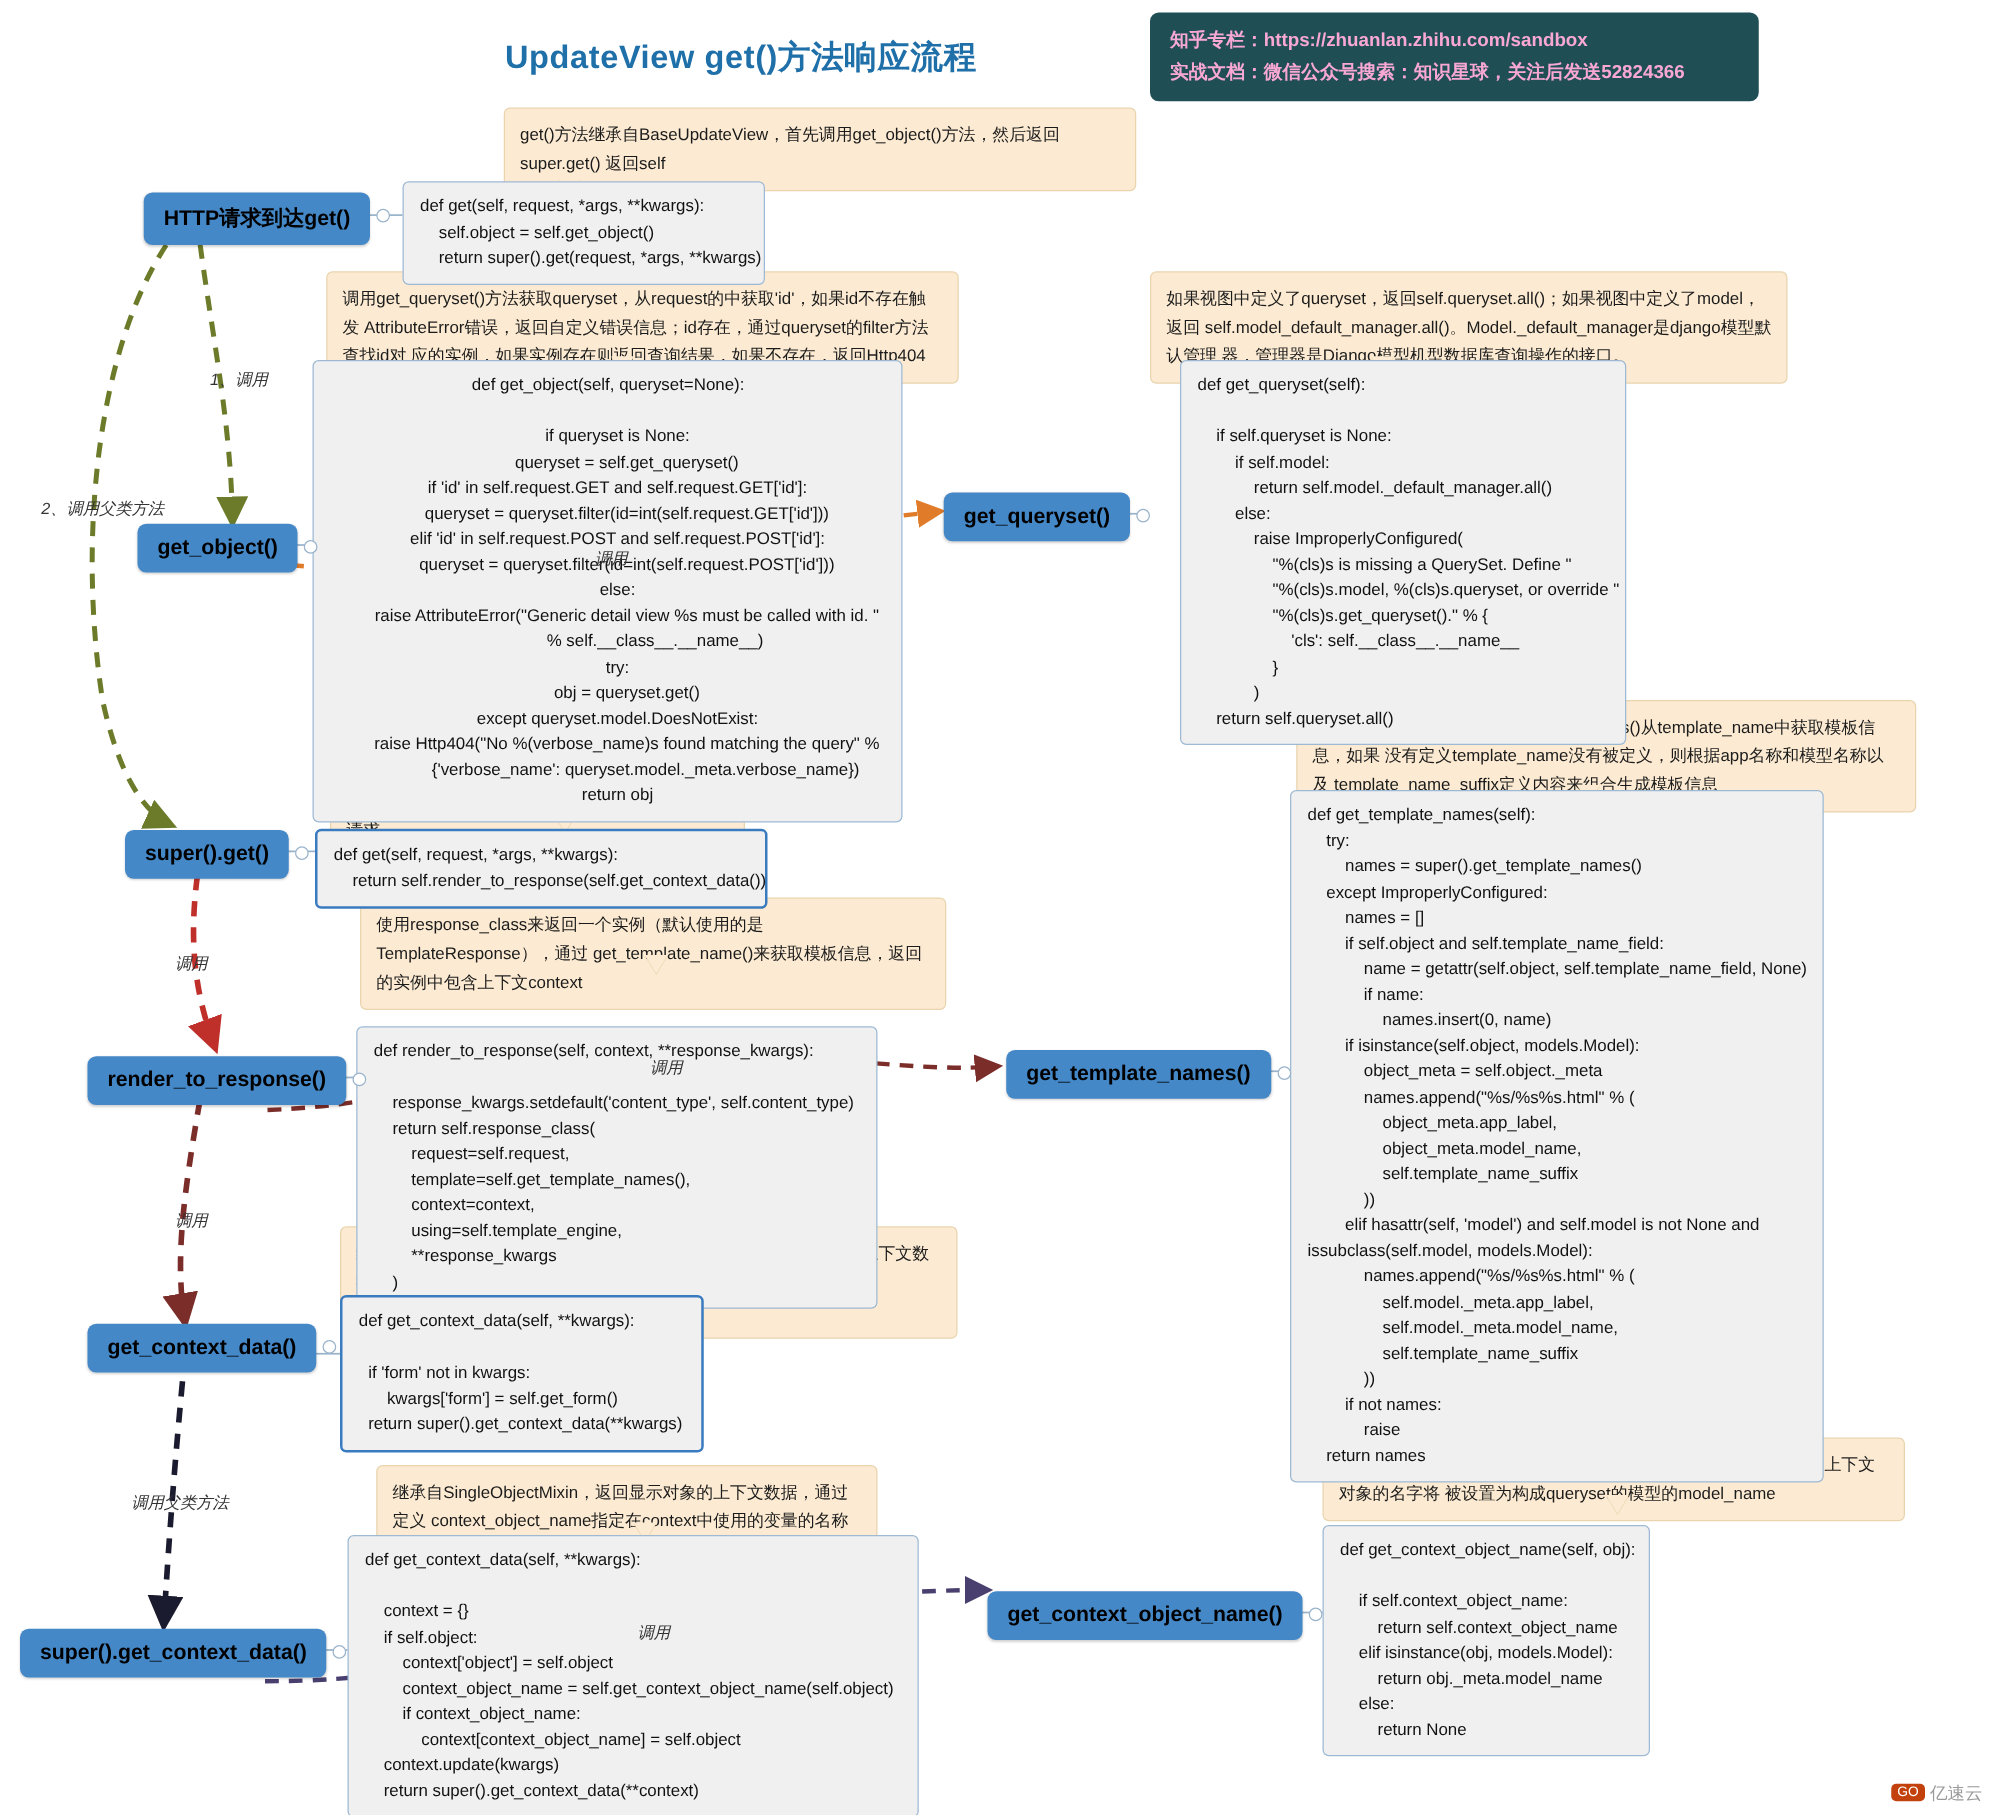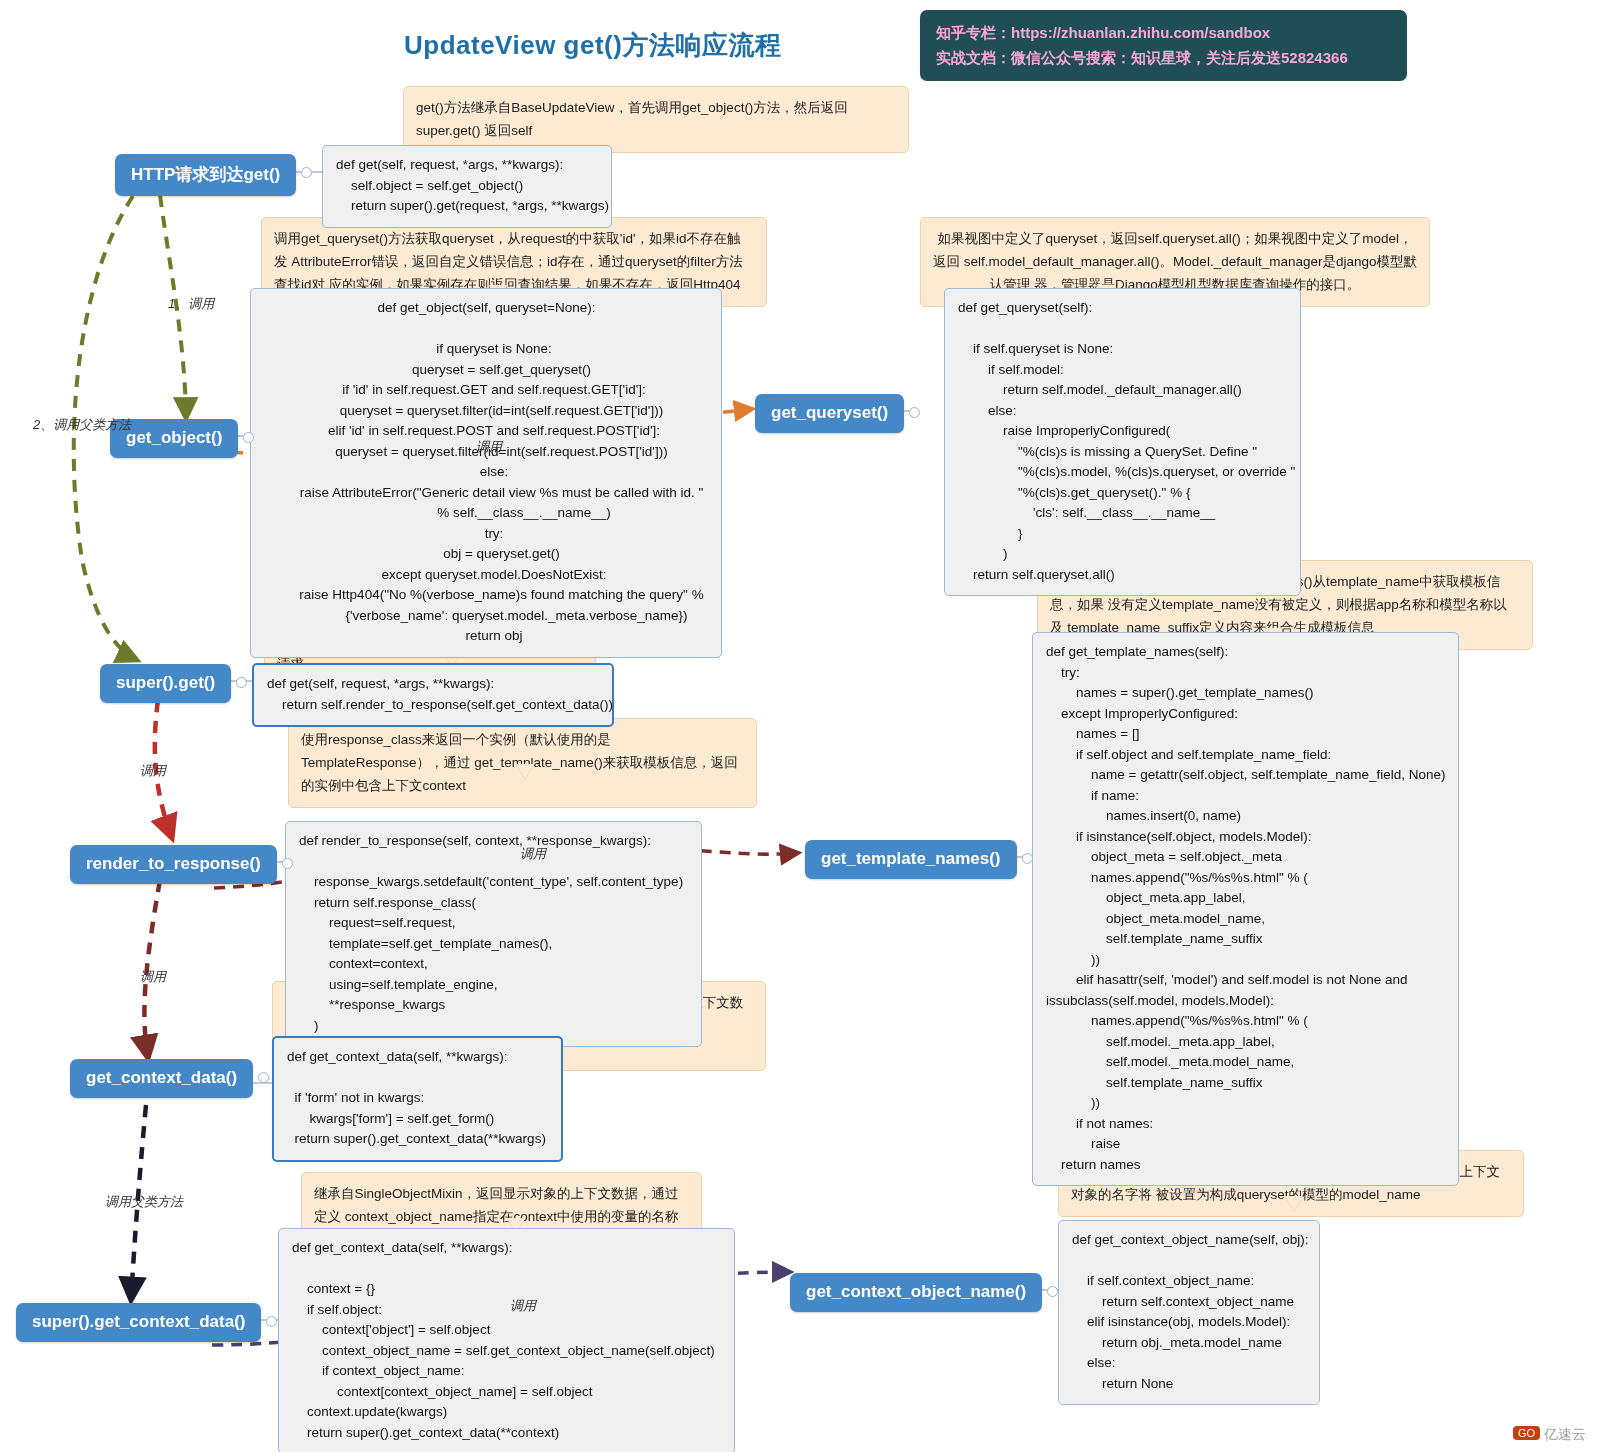--- a/index.html
+++ b/index.html
@@ -44,21 +44,21 @@
     color: #f9a8d4;
     font-weight: bold;
     font-size: 15px;
     line-height: 25px;
     white-space: nowrap;
   }
 
   
   .node {
     background: #4488C8;
-    color: #ffffff;
+    color: #000000;
     font-weight: bold;
     font-size: 17px;
     border-radius: 7px;
     padding: 9px 16px 10px 16px;
     white-space: nowrap;
     text-align: center;
     box-shadow: 0 1px 2px rgba(0,0,0,.18);
   }
   .node-port {
     position: absolute;
@@ -189,21 +189,21 @@
 
   <div class="abs note" style="left:403px; top:86px; width:480px;">get()方法继承自BaseUpdateView，首先调用get_object()方法，然后返回super.get()
 返回self</div>
   <div class="abs note-tail" style="left:447px; top:143px;"></div>
 
   <div class="abs note" style="left:261px; top:217px; width:480px;">调用get_queryset()方法获取queryset，从request的中获取'id'，如果id不存在触发
 AttributeError错误，返回自定义错误信息；id存在，通过queryset的filter方法查找id对
 应的实例，如果实例存在则返回查询结果，如果不存在，返回Http404</div>
   <div class="abs note-tail" style="left:489px; top:285px;"></div>
 
-  <div class="abs note" style="left:920px; top:217px; width:484px;text-align:center;">如果视图中定义了queryset，返回self.queryset.all()；如果视图中定义了model，返回
+  <div class="abs note" style="left:920px; top:217px; width:484px;">如果视图中定义了queryset，返回self.queryset.all()；如果视图中定义了model，返回
 self.model_default_manager.all()。Model._default_manager是django模型默认管理
 器，管理器是Django模型机型数据库查询操作的接口。</div>
   <div class="abs note-tail" style="left:1097px; top:285px;"></div>
 
   <div class="abs note" style="left:264px; top:619px; width:306px;">使用get_context_data()创建的上下文来详情HTTP请求</div>
   <div class="abs note-tail" style="left:443px; top:651px;"></div>
 
   <div class="abs note" style="left:288px; top:718px; width:443px;">使用response_class来返回一个实例（默认使用的是TemplateResponse），通过
 get_template_name()来获取模板信息，返回的实例中包含上下文context</div>
   <div class="abs note-tail" style="left:516px; top:764px;"></div>
@@ -368,21 +368,21 @@
     <div class="node">super().get_context_data()</div>
     <div class="node-port" style="right:-16px; top:13px;"></div>
   </div>
 
   <div class="abs" style="left:790px; top:1273px;">
     <div class="node">get_context_object_name()</div>
     <div class="node-port" style="right:-16px; top:13px;"></div>
   </div>
 
   <div class="abs edge-label" style="left:168px; top:295px;">1、调用</div>
-  <div class="abs edge-label" style="left:33px; top:398px;margin-top:18px;">2、调用父类方法</div>
+  <div class="abs edge-label" style="left:33px; top:398px;">2、调用父类方法</div>
   <div class="abs edge-label" style="left:476px; top:438px;">调用</div>
   <div class="abs edge-label" style="left:140px; top:762px;">调用</div>
   <div class="abs edge-label" style="left:520px; top:845px;">调用</div>
   <div class="abs edge-label" style="left:140px; top:968px;">调用</div>
   <div class="abs edge-label" style="left:510px; top:1297px;">调用</div>
   <div class="abs edge-label" style="left:105px; top:1193px;">调用父类方法</div>
 
   <div class="abs watermark" style="right:14px; bottom:8px;">
     <span class="wm-badge">GO</span><span>亿速云</span>
   </div>

